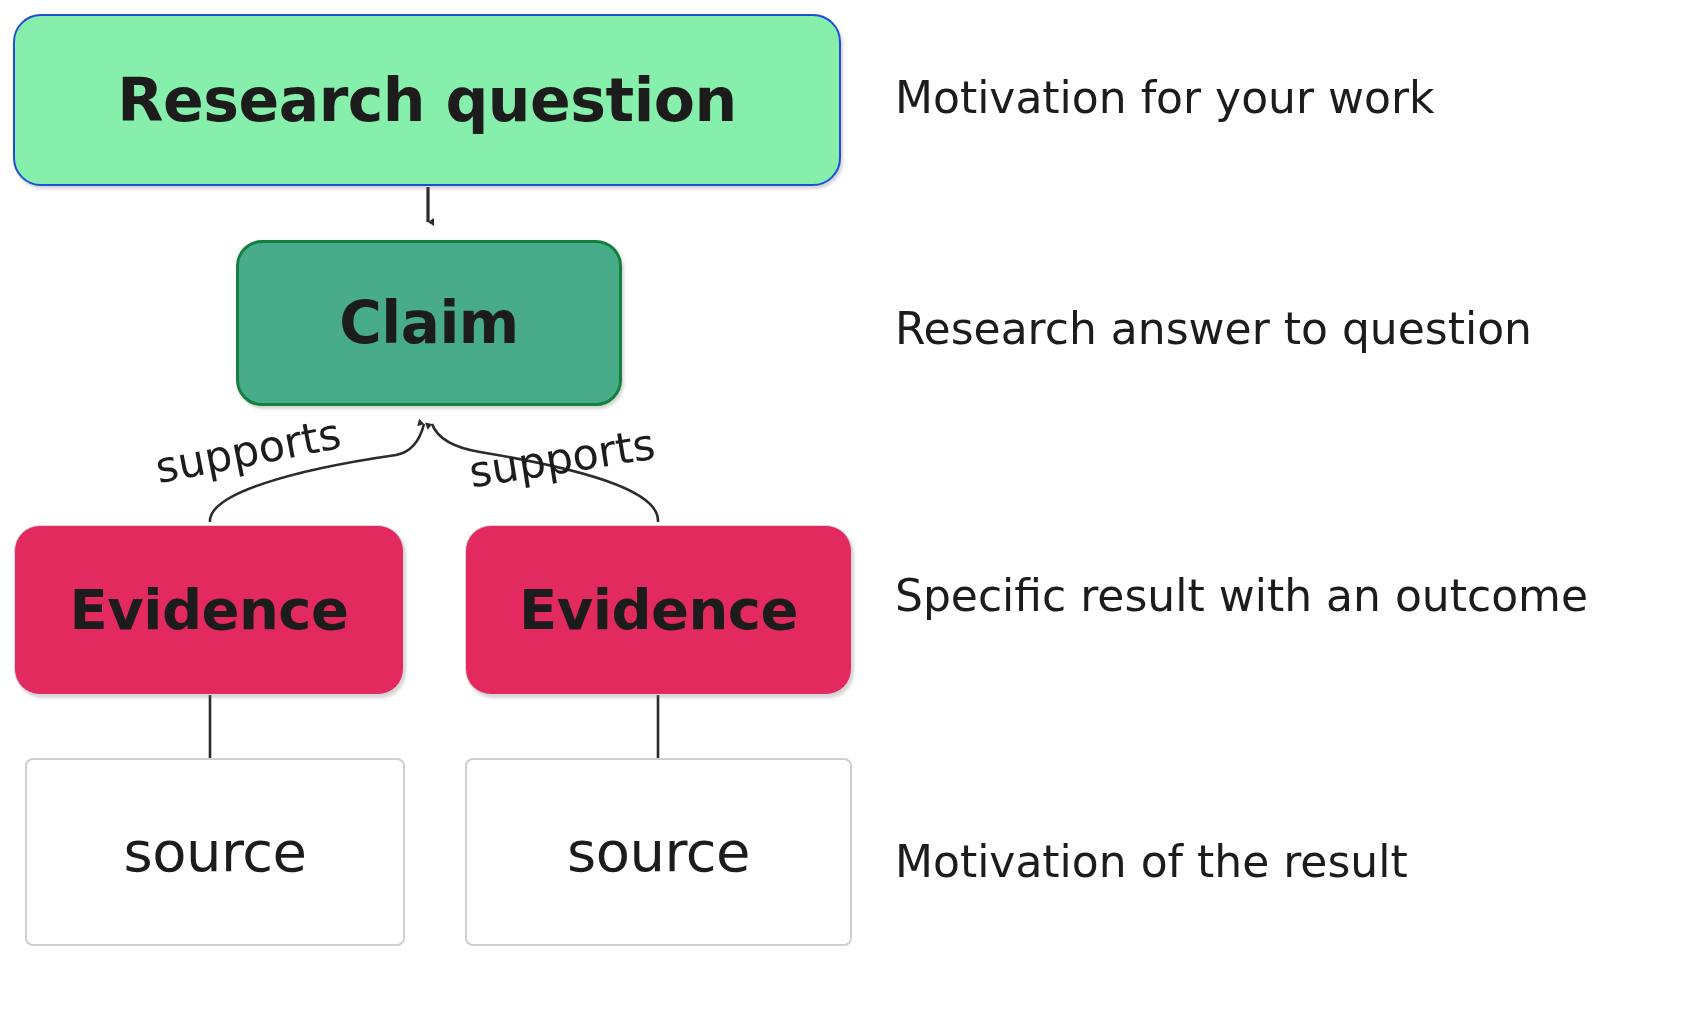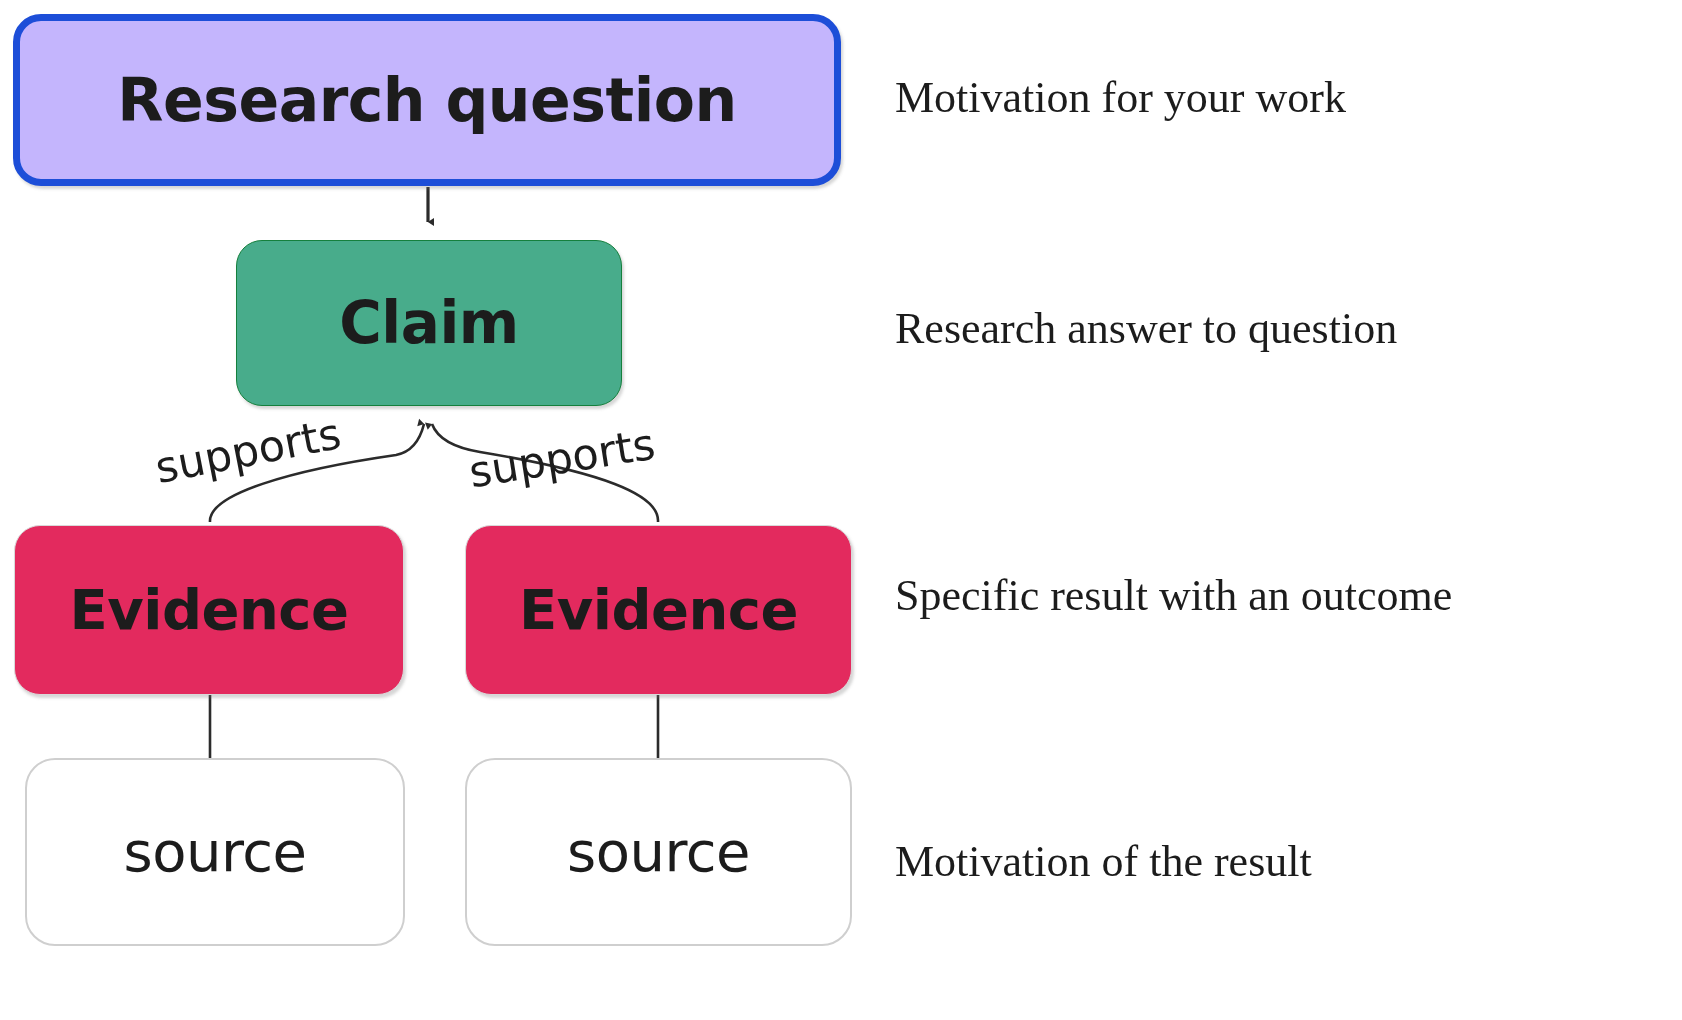--- a/index.html
+++ b/index.html
@@ -38,36 +38,36 @@
   .node .node-label {
     display: block;
     line-height: 1;
     letter-spacing: -0.5px;
   }
 
   
   .node-research {
     left: 13px;  top: 14px;
     width: 828px; height: 172px;
-    background: #c4b5fd;
-    border: 7px solid #1d4ed8;
+    background: #86efac;
+    border: 2px solid #1d4ed8;
     border-radius: 28px;
     box-shadow: 2px 3px 3px rgba(120,120,120,0.30);
   }
   .node-research .node-label {
     font-size: 60px;
     font-weight: 700;
     color: #1c1c1c;
   }
 
   .node-claim {
     left: 236px; top: 240px;
     width: 386px; height: 166px;
     background: #48AC8B;
-    border: 1px solid #15803d;
+    border: 3px solid #15803d;
     border-radius: 26px;
     box-shadow: 2px 3px 3px rgba(120,120,120,0.30);
   }
   .node-claim .node-label {
     font-size: 58px;
     font-weight: 700;
     color: #1c1c1c;
   }
 
   .node-evidence {
@@ -85,41 +85,40 @@
     font-weight: 700;
     color: #1c1c1c;
     text-align: right;
   }
 
   .node-source {
     top: 758px;
     height: 188px;
     background: #ffffff;
     border: 2px solid #cfcfcf;
-    border-radius: 30px;
+    border-radius: 8px;
   }
   .node-source.src-left  { left: 25px;  width: 380px; }
   .node-source.src-right { left: 465px; width: 387px; }
   .node-source .node-label {
     font-size: 56px;
     font-weight: 400;
     color: #1c1c1c;
   }
 
   
   .annotation {
     position: absolute;
     left: 895px;
     font-size: 44px;
     font-weight: 400;
     color: #1c1c1c;
     white-space: nowrap;
     line-height: 1;
     user-select: none;
-    font-family: Liberation Serif, serif;
   }
   .ann-1 { top: 76px;  }
   .ann-2 { top: 307px; }
   .ann-3 { top: 574px; text-align: center; }
   .ann-4 { top: 840px; }
 
   
   .edge-label {
     position: absolute;
     font-size: 43px;

